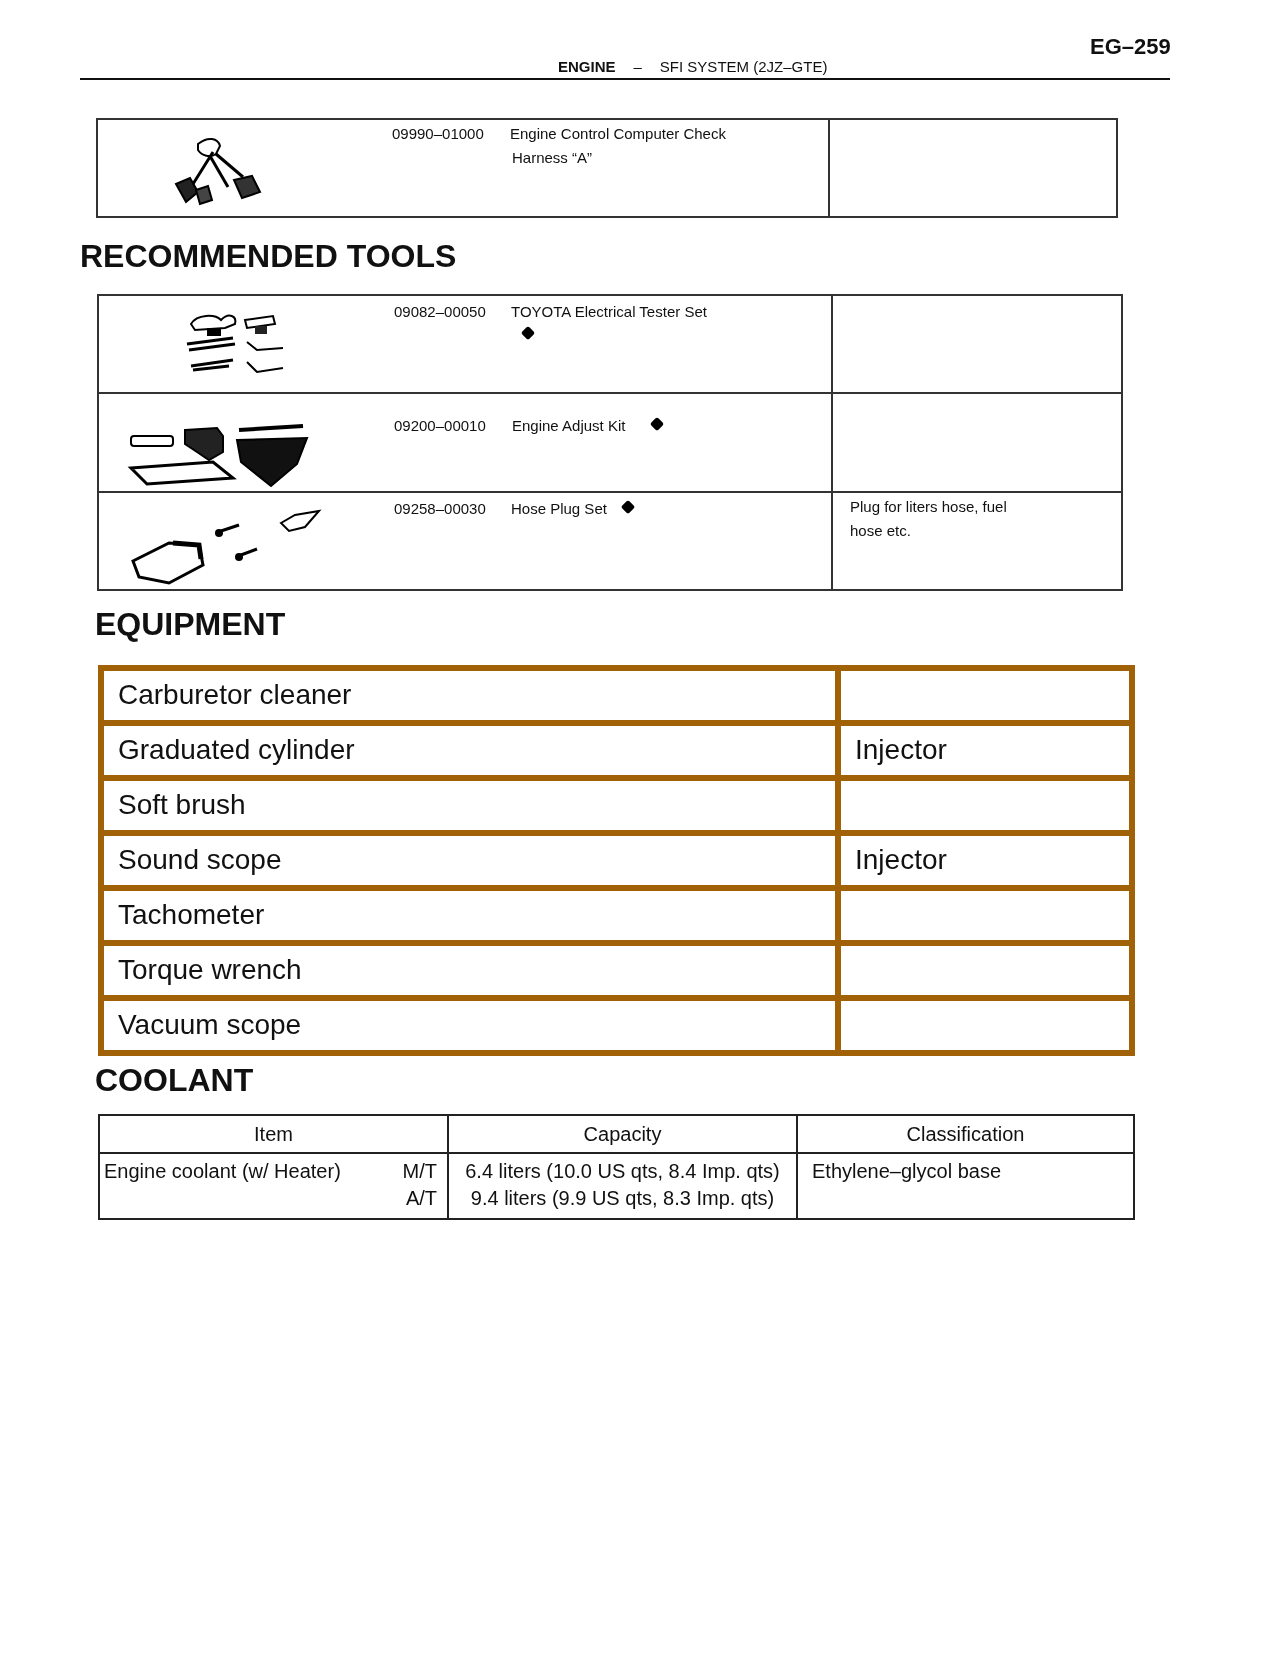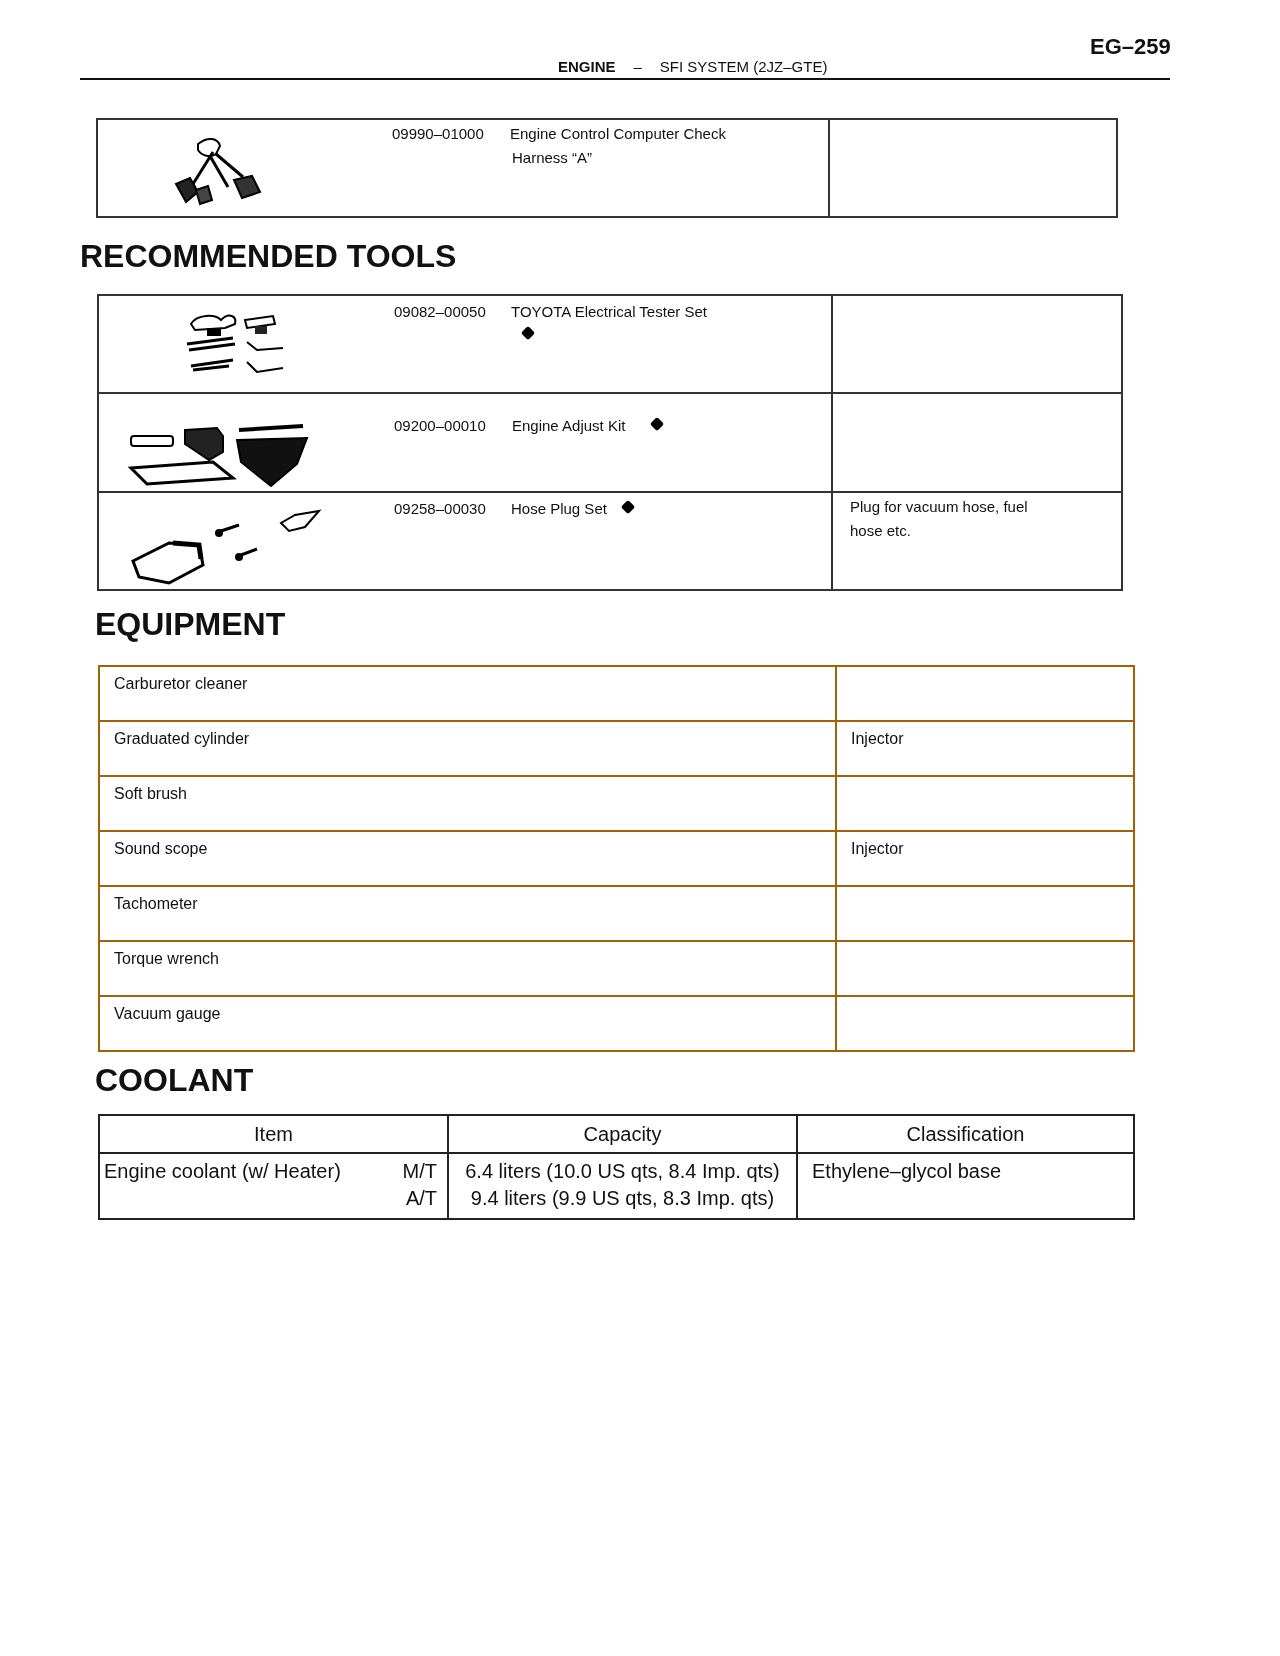--- a/index.html
+++ b/index.html
@@ -9,21 +9,21 @@
   .header-line { left:80px; top:78px; width:1090px; height:0; border-top:2px solid #111; }
   .header-title { left:558px; top:58px; font-size:15px; }
   .header-title .b { font-weight:bold; }
   .header-title .dash { margin:0 18px; }
   .box { border:2px solid #333; box-sizing:border-box; background:#fff; }
   .divider-v { border-left:2px solid #333; }
   .divider-h { border-top:2px solid #333; }
   .tool-text { font-size:15px; line-height:24px; }
   .section-heading { font-size:32px; font-weight:bold; }
   table { border-collapse:collapse; }
-  .equip td { border:2px solid #a16207; height:55px; vertical-align:top; padding:8px 14px; font-size:16px; box-sizing:border-box; }
+  .equip td { border:6px solid #a16207; height:55px; vertical-align:top; padding:8px 14px; font-size:28px; box-sizing:border-box; }
   .cool td, .cool th { border:2px solid #222; font-size:20px; font-weight:normal; }
   .cool th { height:34px; text-align:center; }
   .cool td { vertical-align:top; padding:4px 10px; line-height:27px; }
   .diamond { display:inline-block; width:10px; height:10px; background:#000; transform:rotate(45deg); border-radius:2px; }
 </style>
 </head>
 <body>
 
 <div class="abs page-num">EG–259</div>
 <div class="abs header-title">
@@ -87,21 +87,21 @@
       <path d="M44 38 L70 40 L72 54" stroke="#000" stroke-width="5" fill="none"></path>
       <path d="M92 26 L110 20" stroke="#000" stroke-width="3"></path>
       <circle cx="90" cy="28" r="4" fill="#000"></circle>
       <path d="M112 50 L128 44" stroke="#000" stroke-width="3"></path>
       <circle cx="110" cy="52" r="4" fill="#000"></circle>
       <path d="M152 18 L166 10 L190 6 L176 22 L160 26 Z" fill="#fff" stroke="#000" stroke-width="2"></path>
     </svg>
     <div class="abs tool-text" style="left:295px; top:6px;">09258–00030</div>
     <div class="abs tool-text" style="left:412px; top:6px;">Hose Plug Set</div>
     <span class="abs diamond" style="left:524px; top:11px;"></span>
-    <div class="abs tool-text" style="left:751px; top:4px;">Plug for vacuum hose, fuel</div>
+    <div class="abs tool-text" style="left:751px; top:4px;">Plug for liters hose, fuel</div>
     <div class="abs tool-text" style="left:751px; top:28px;">hose etc.</div>
   </div>
 </div>
 
 <div class="abs section-heading" style="left:95px; top:606px;">EQUIPMENT</div>
 
 <table class="abs equip" style="left:98px; top:665px; width:1037px;">
   <tbody>
       <tr>
         <td style="width:737px;">Carburetor cleaner</td>
@@ -121,21 +121,21 @@
       </tr>
   <tr>
         <td>Tachometer</td>
         <td></td>
       </tr>
   <tr>
         <td>Torque wrench</td>
         <td></td>
       </tr>
   <tr>
-        <td>Vacuum gauge</td>
+        <td>Vacuum scope</td>
         <td></td>
       </tr>
 </tbody>
   </table>
 
 <div class="abs section-heading" style="left:95px; top:1062px;">COOLANT</div>
 
 <table class="abs cool" style="left:98px; top:1114px; width:1037px;">
   <tbody>
       <tr>

